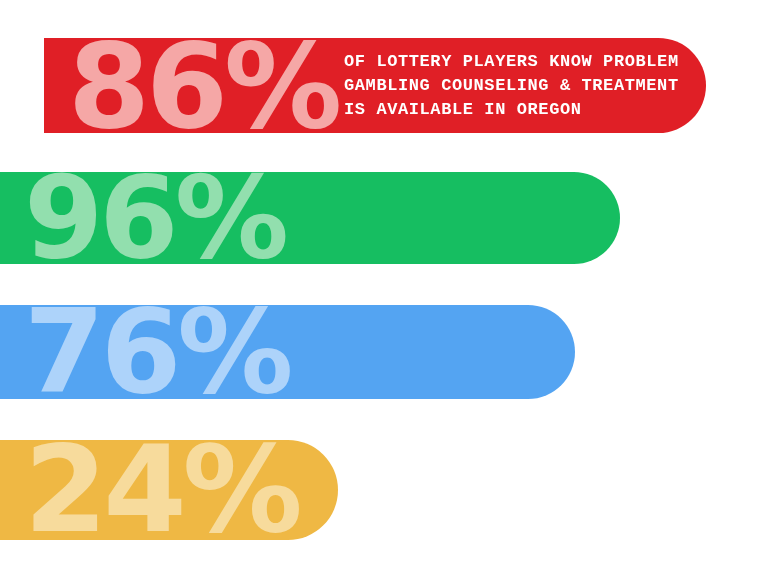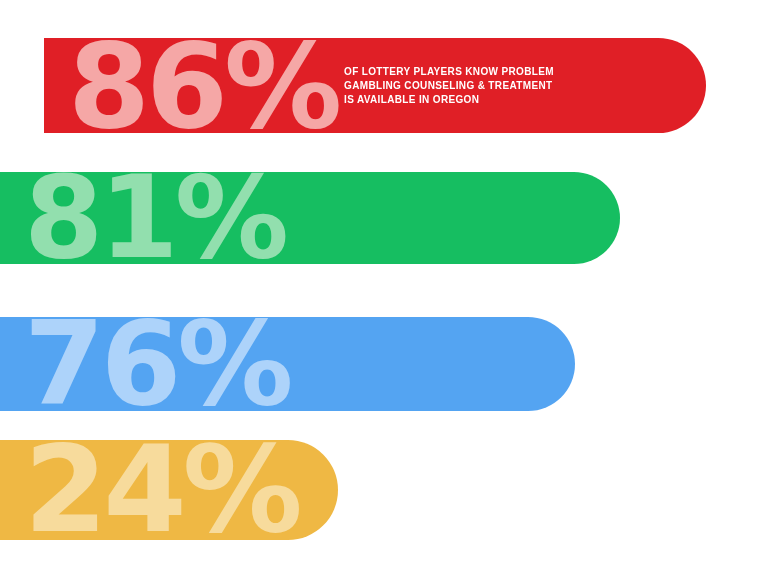--- a/index.html
+++ b/index.html
@@ -49,47 +49,47 @@
     white-space: nowrap;
     user-select: none;
   }
 
   
   .stat-caption {
     position: absolute;
     left: 344px;
     top: 50%;
     transform: translateY(-50%);
-    font-family: Liberation Sans, sans-serif;
+    font-family: Liberation Mono, monospace;
     font-weight: 700;
-    font-size: 10px;
+    font-size: 17px;
     letter-spacing: 0.035em;
     line-height: 1.42;
     text-transform: uppercase;
     white-space: pre-line;
   }
 </style>
 </head>
 <body>
 
 <div id="infographic" style="width: 768px; height: 576px; background: rgb(255, 255, 255);">
     <div class="stat-row" style="top: 38px; height: 95px; width: 768px;">
       <div class="stat-bar" style="width: 662px; background: rgb(224, 31, 38); margin-left: 44px;">
         <div class="stat-figure" style="font-size: 118px; color: rgb(245, 167, 166);">86%</div>
       </div>
       <div class="stat-caption" style="color: rgb(255, 255, 255);">OF LOTTERY PLAYERS KNOW PROBLEM
 GAMBLING COUNSELING &amp; TREATMENT
 IS AVAILABLE IN OREGON</div>
     </div>
     <div class="stat-row" style="top: 172px; height: 92px; width: 768px;">
       <div class="stat-bar" style="width: 620px; background: rgb(22, 190, 97);">
-        <div class="stat-figure" style="font-size: 114px; color: rgb(146, 223, 174);">81%</div>
+        <div class="stat-figure" style="font-size: 114px; color: rgb(146, 223, 174);">96%</div>
       </div>
     </div>
-    <div class="stat-row" style="top: 317px; height: 94px; width: 752px;">
+    <div class="stat-row" style="top: 305px; height: 94px; width: 752px;">
       <div class="stat-bar" style="width: 575px; background: rgb(84, 164, 242);">
         <div class="stat-figure" style="font-size: 116px; color: rgb(173, 211, 250);">76%</div>
       </div>
     </div>
     <div class="stat-row" style="top: 440px; height: 100px; width: 768px;">
       <div class="stat-bar" style="width: 338px; background: rgb(239, 184, 68);">
         <div class="stat-figure" style="font-size: 120px; color: rgb(247, 219, 156);">24%</div>
       </div>
     </div>
   </div>

